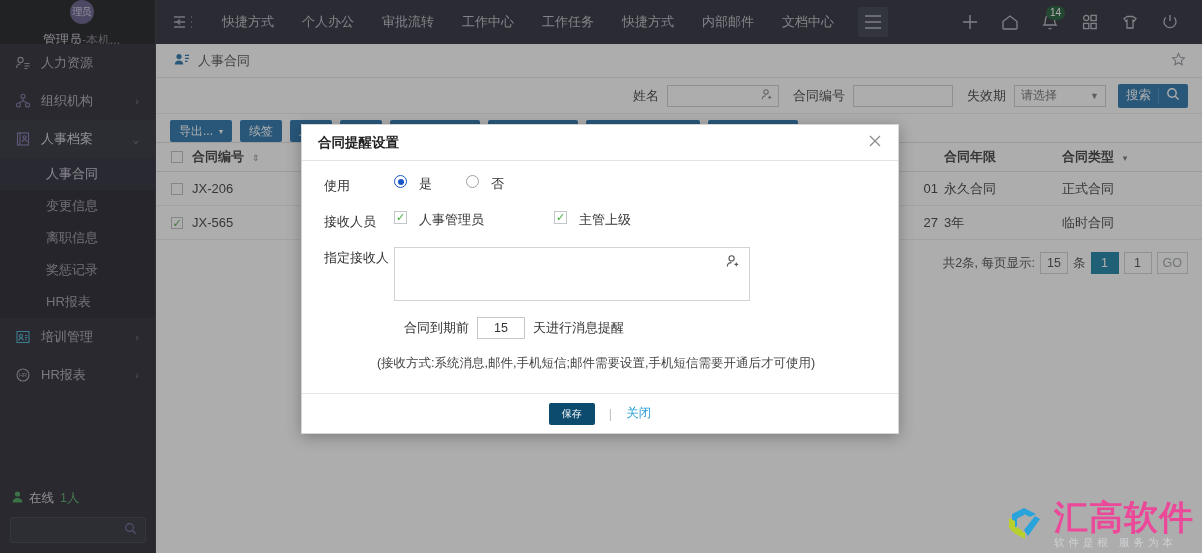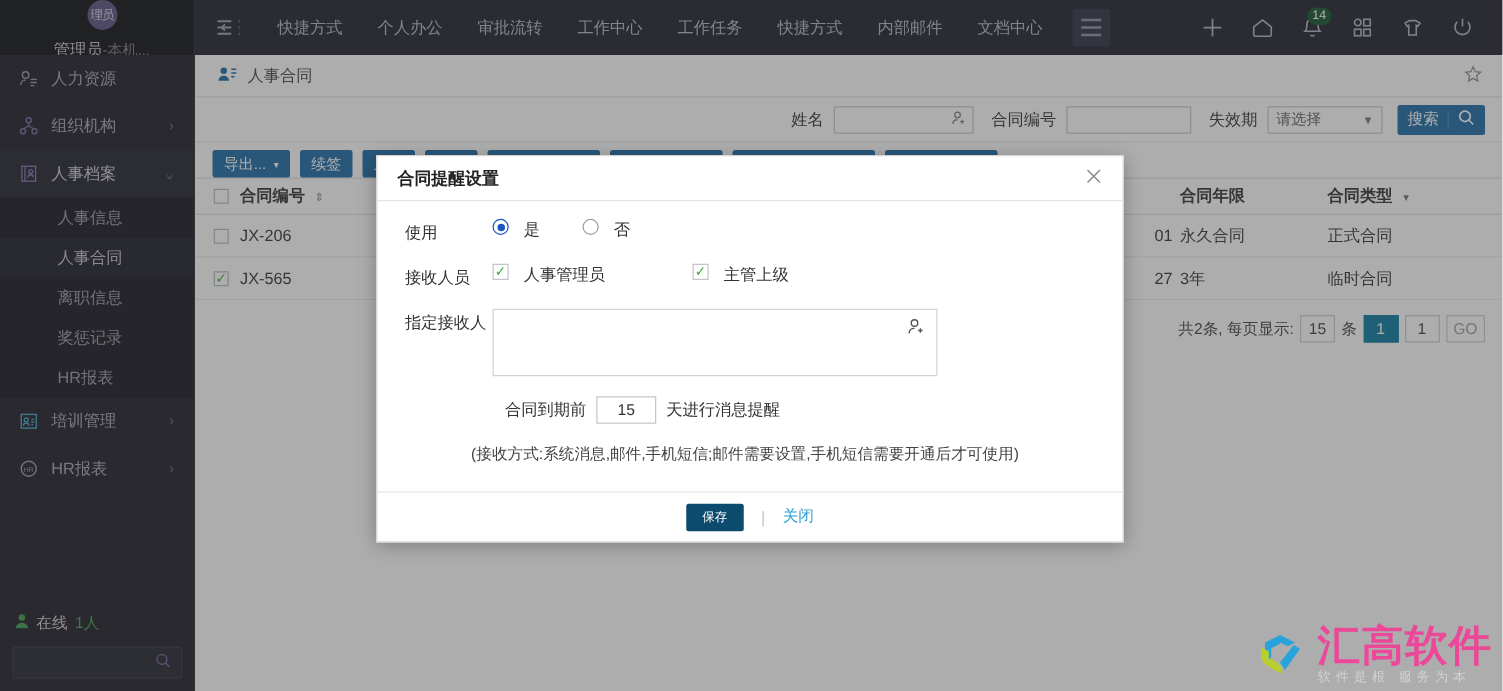--- a/index.html
+++ b/index.html
@@ -306,25 +306,25 @@
             <path d="M5 2v12"></path>
           <circle cx="9.6" cy="6.2" r="1.5"></circle>
             <path d="M7.4 11c0-1.4 1-2.2 2.2-2.2s2.2.8 2.2 2.2"></path>
         </svg>
       </span>
       <span>人事档案</span>
       <span class="chev">⌄</span>
     </div>
 
     <div class="nav-group">
-      <div class="sub-item">
-        <span>人事信息</span>
-      </div>
       <div class="sub-item selected">
         <span>人事合同</span>
+      </div>
+      <div class="sub-item">
+        <span>变更信息</span>
       </div>
       <div class="sub-item">
         <span>离职信息</span>
       </div>
       <div class="sub-item">
         <span>奖惩记录</span>
       </div>
       <div class="sub-item">
         <span>HR报表</span>
       </div>

